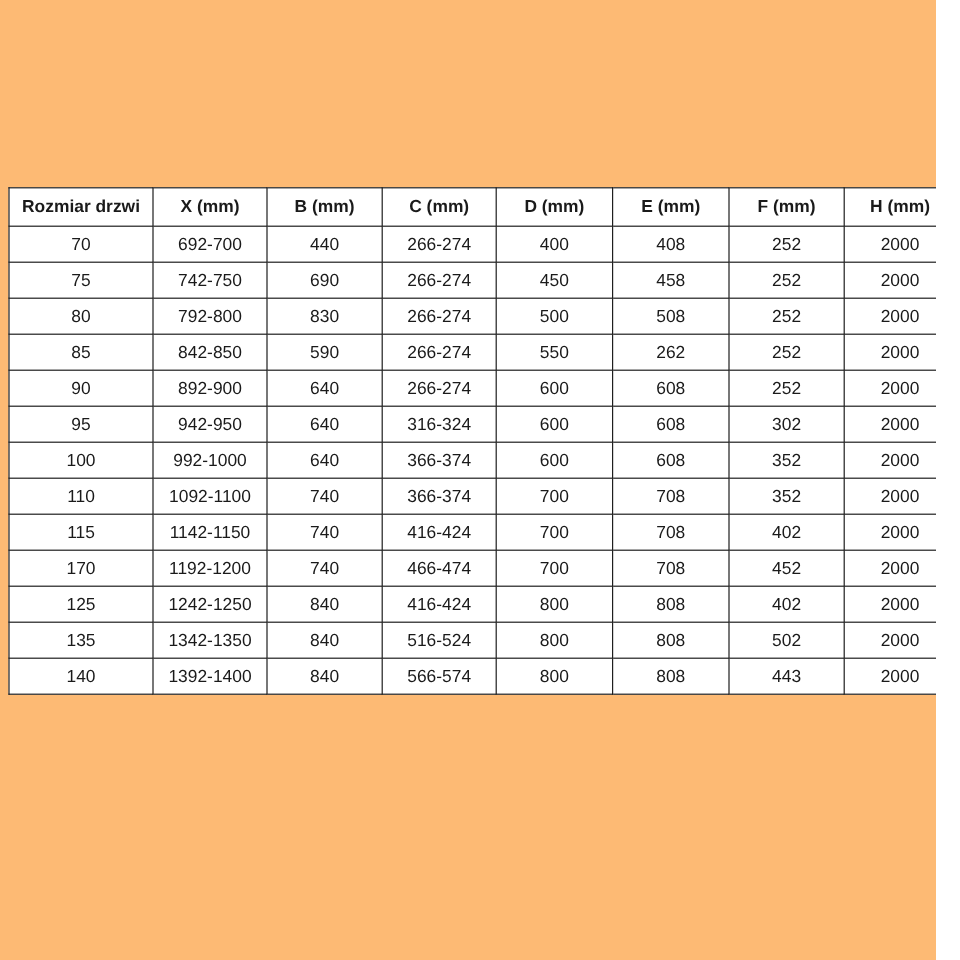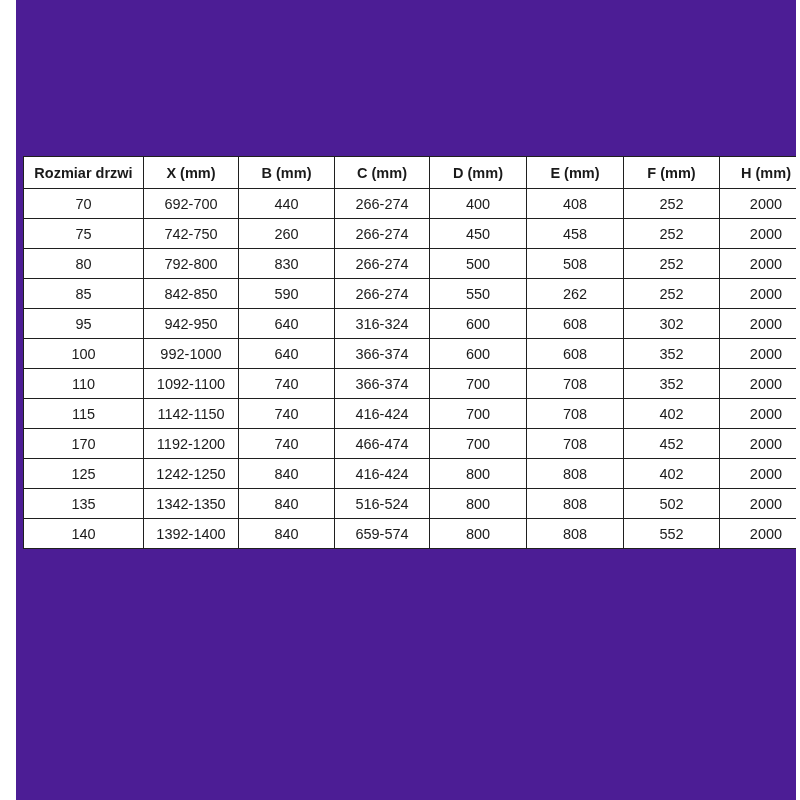--- a/index.html
+++ b/index.html
@@ -7,23 +7,22 @@
     padding: 0;
     background: #ffffff;
     width: 800px;
     height: 800px;
     font-family: "Liberation Sans", sans-serif;
   }
   .page {
     position: relative;
     width: 780px;
     height: 800px;
-    background: #4c1d95;
+    background: #fdba74;
     overflow: hidden;
-    margin-left: 16px;
   }
   table.spec-table {
     position: absolute;
     left: 7px;
     top: 156px;
     border-collapse: collapse;
     table-layout: fixed;
     width: 789px;
     background: #ffffff;
   }
@@ -81,21 +80,21 @@
           <td>440</td>
           <td>266-274</td>
           <td>400</td>
           <td>408</td>
           <td>252</td>
           <td>2000</td>
         </tr>
         <tr>
           <td>75</td>
           <td>742-750</td>
-          <td>260</td>
+          <td>690</td>
           <td>266-274</td>
           <td>450</td>
           <td>458</td>
           <td>252</td>
           <td>2000</td>
         </tr>
         <tr>
           <td>80</td>
           <td>792-800</td>
           <td>830</td>
@@ -105,20 +104,30 @@
           <td>252</td>
           <td>2000</td>
         </tr>
         <tr>
           <td>85</td>
           <td>842-850</td>
           <td>590</td>
           <td>266-274</td>
           <td>550</td>
           <td>262</td>
+          <td>252</td>
+          <td>2000</td>
+        </tr>
+        <tr>
+          <td>90</td>
+          <td>892-900</td>
+          <td>640</td>
+          <td>266-274</td>
+          <td>600</td>
+          <td>608</td>
           <td>252</td>
           <td>2000</td>
         </tr>
         <tr>
           <td>95</td>
           <td>942-950</td>
           <td>640</td>
           <td>316-324</td>
           <td>600</td>
           <td>608</td>
@@ -182,21 +191,21 @@
           <td>516-524</td>
           <td>800</td>
           <td>808</td>
           <td>502</td>
           <td>2000</td>
         </tr>
         <tr>
           <td>140</td>
           <td>1392-1400</td>
           <td>840</td>
-          <td>659-574</td>
+          <td>566-574</td>
           <td>800</td>
           <td>808</td>
-          <td>552</td>
+          <td>443</td>
           <td>2000</td>
         </tr>
       </tbody>
   </table>
 </div>
 
 </body></html>

